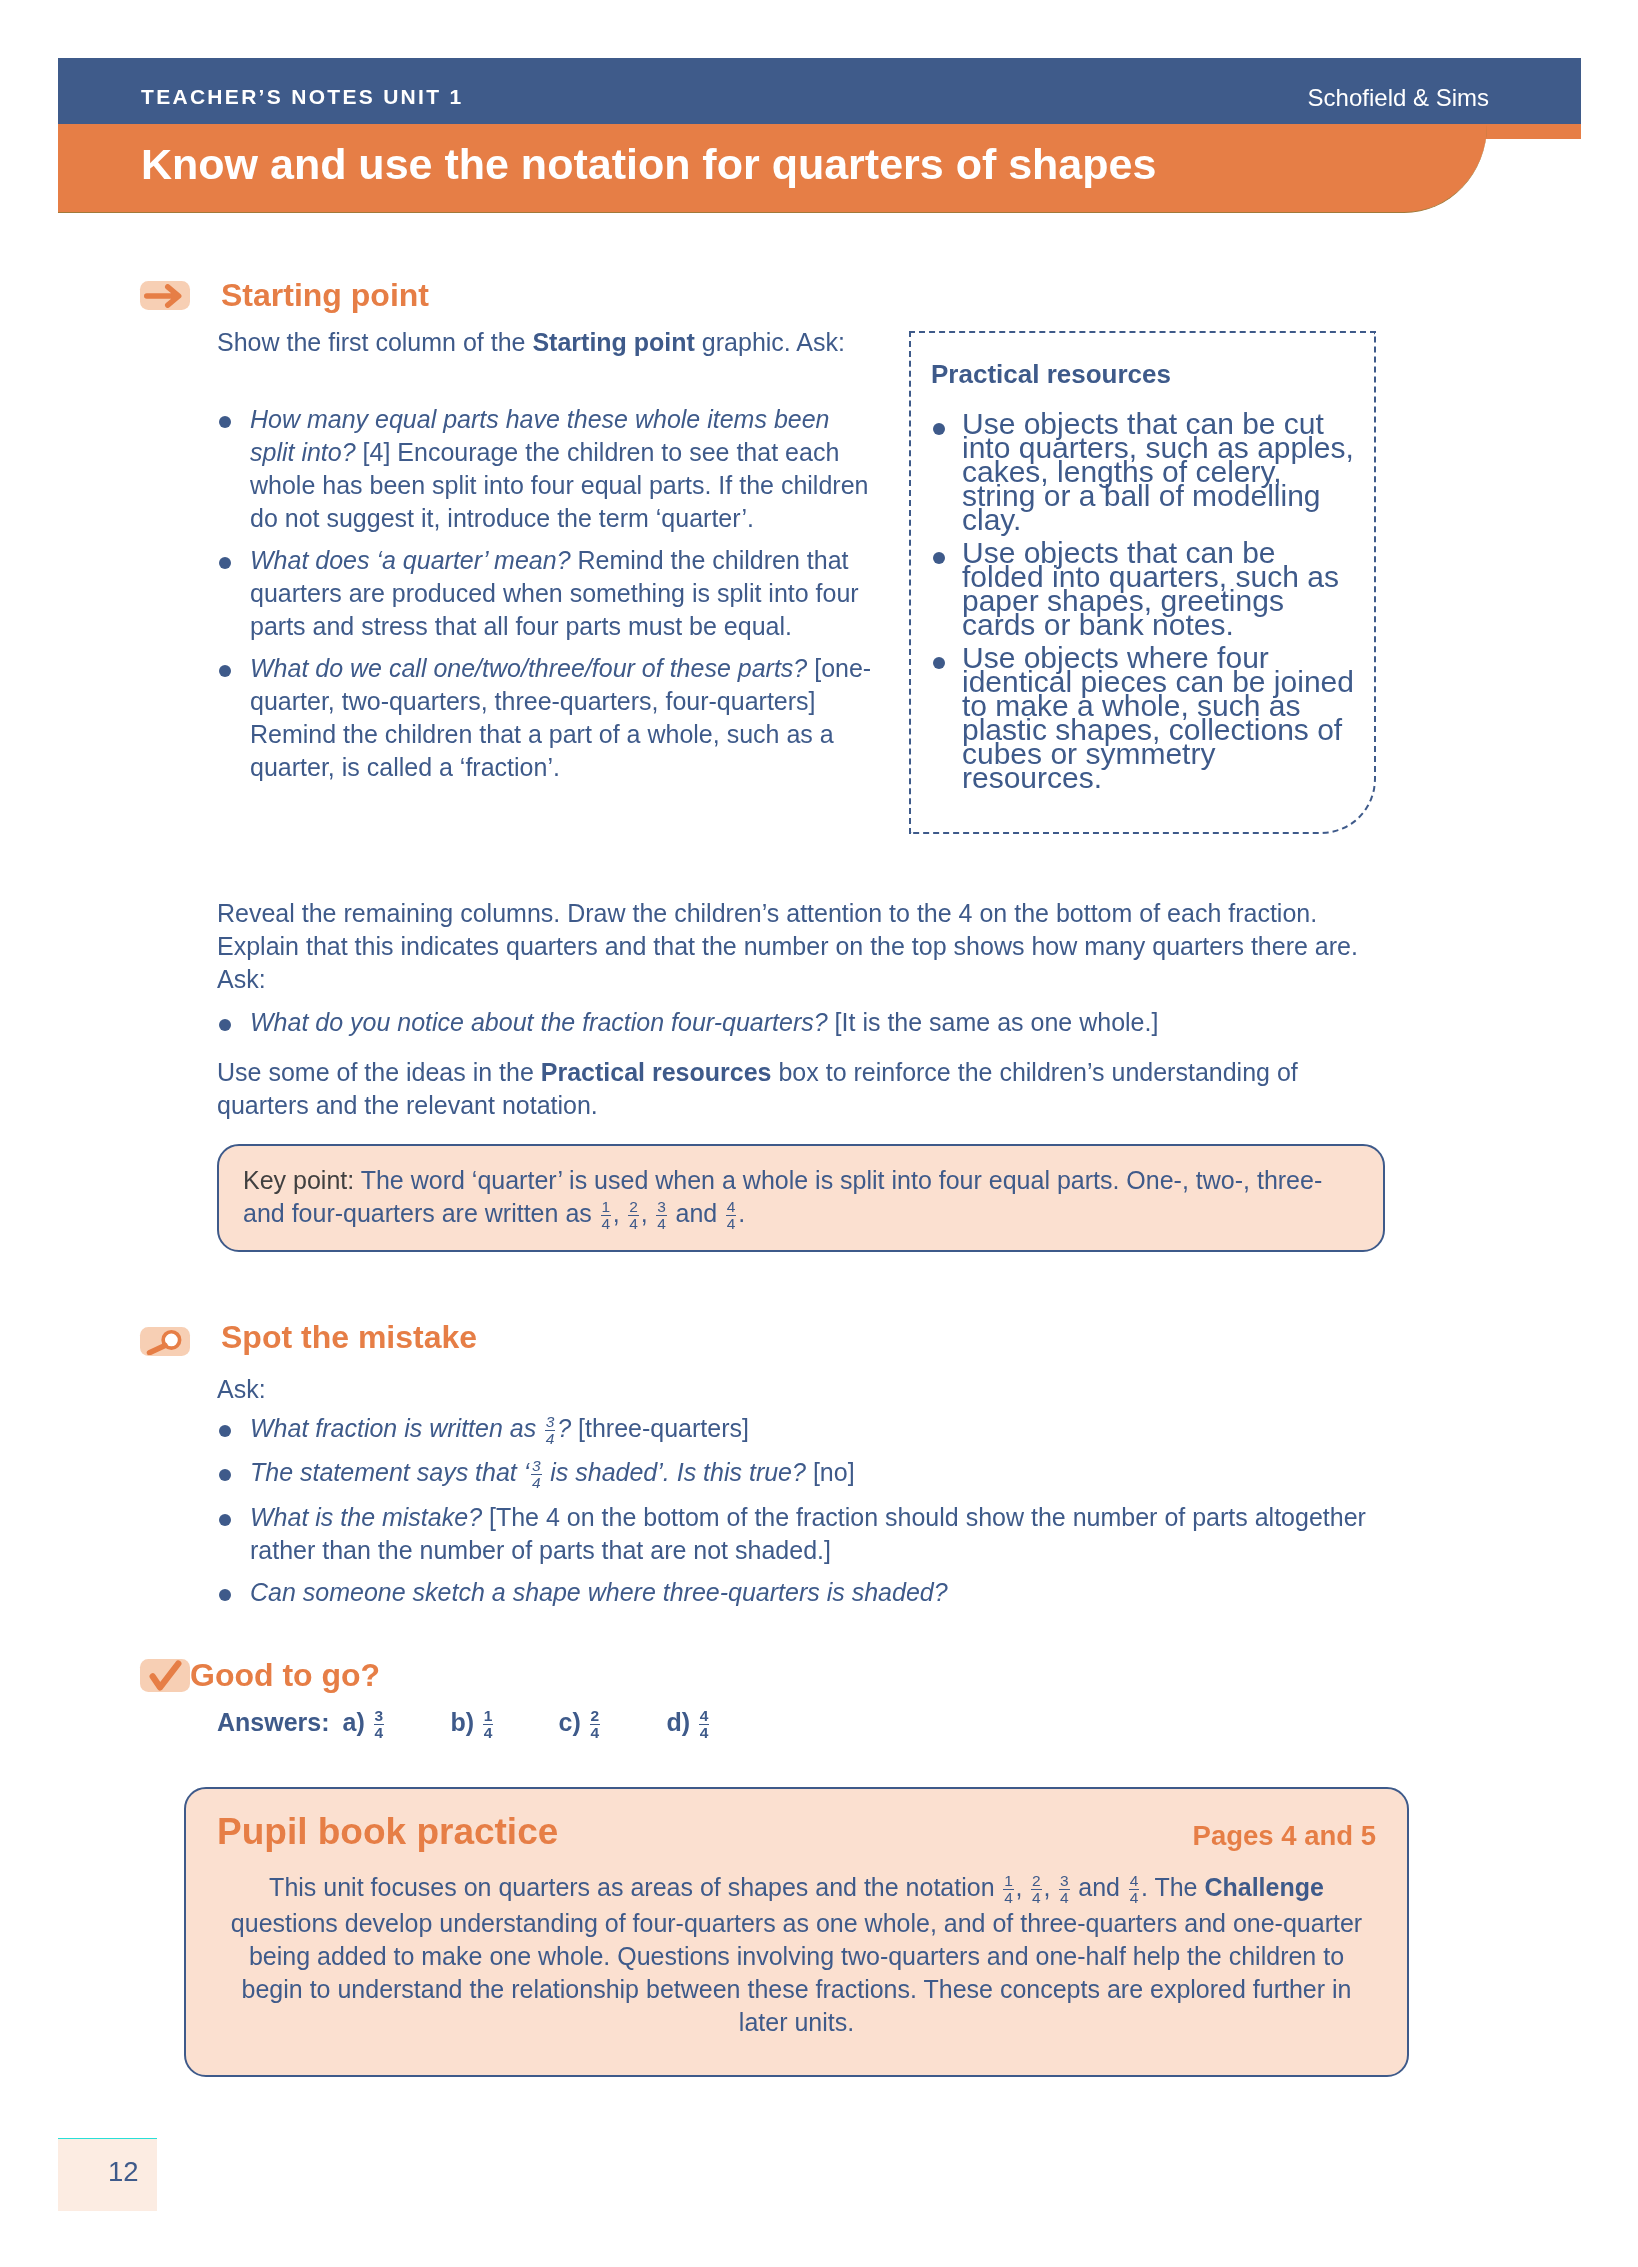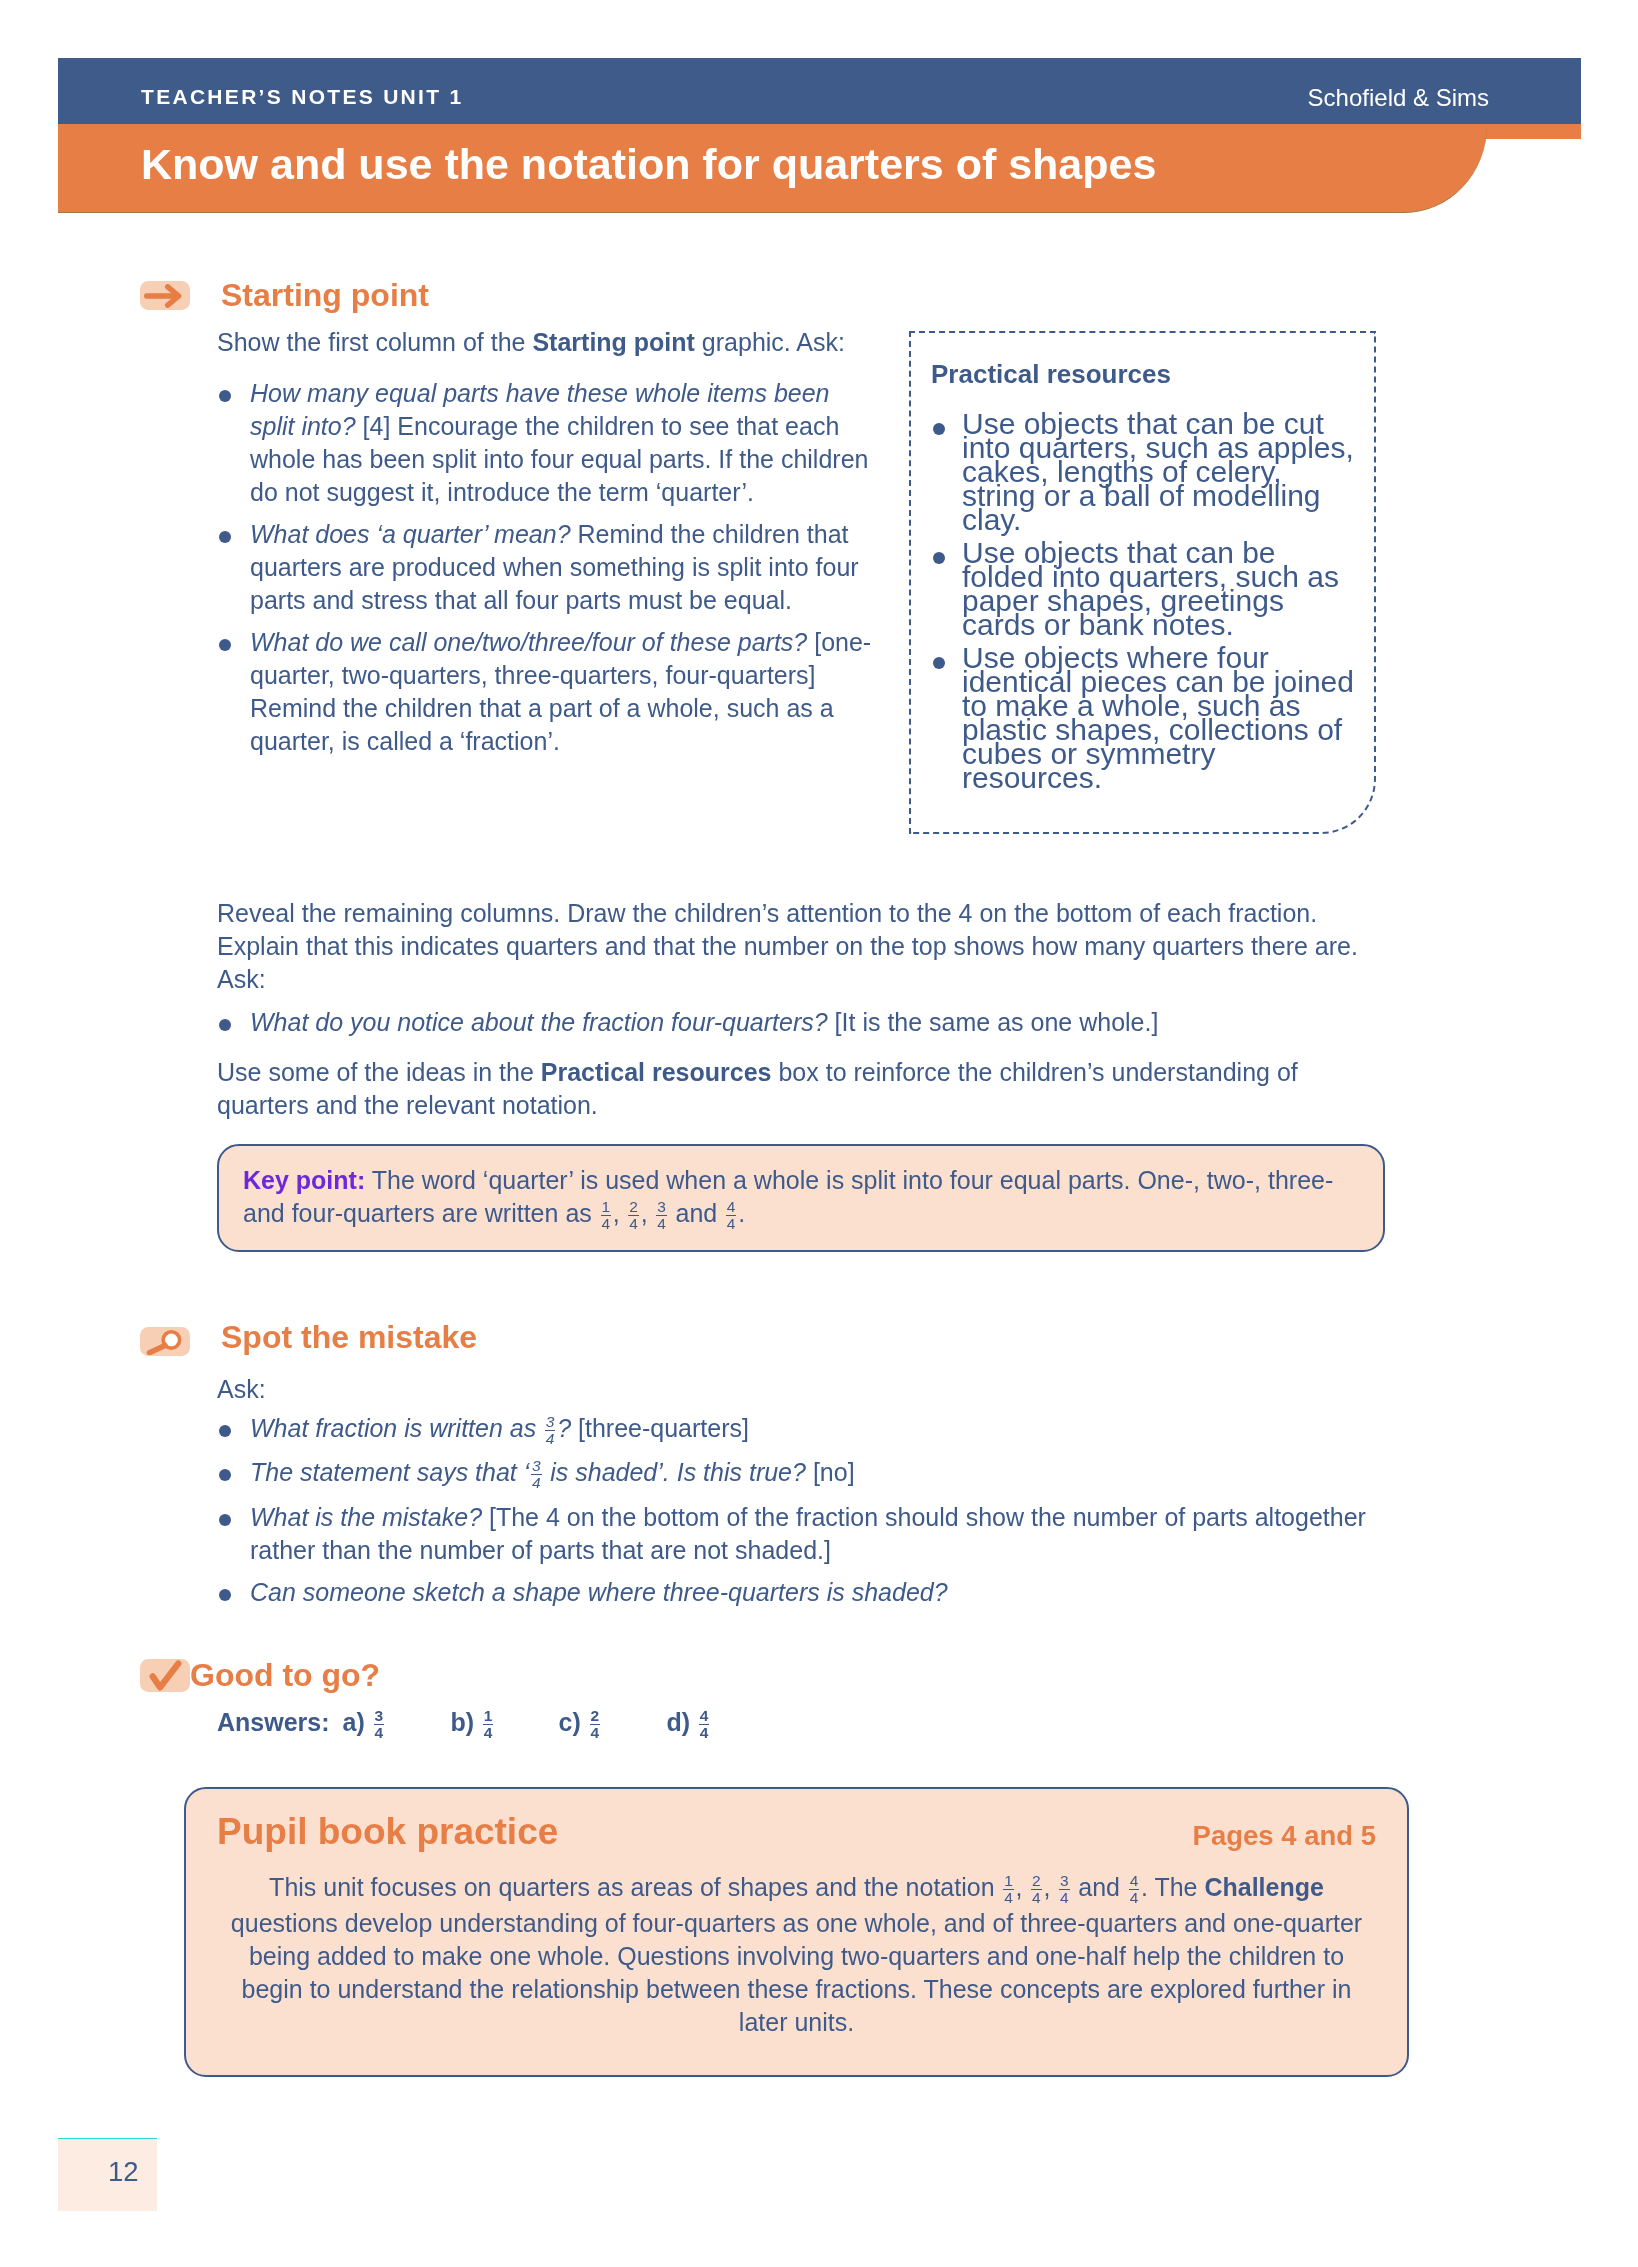--- a/index.html
+++ b/index.html
@@ -31,21 +31,21 @@
   .frac .num { border-bottom: 1.4px solid currentColor; padding: 0 0.9px; }
 
   .res-box { left: 909px; top: 331px; width: 467px; height: 503px; border: 2.8px dashed #3e5a8a;
              border-bottom-right-radius: 55px; box-sizing: border-box; padding: 18.4px 20px; }
   .res-title { font-size: 26px; font-weight: bold; color: #3e5a8a; margin: 7.3px 0 22px; }
   .res-box ul.bul li { font-size: 30px; line-height: 24px; margin-bottom: 9.2px; padding-left: 31px; }
   .res-box ul.bul li::before { top: 11px; }
 
   .keypoint { left: 217px; top: 1144px; width: 1168px; height: 108px; background: #fbe0d0;
               border: 2.8px solid #3e5a8a; border-radius: 22px; box-sizing: border-box; padding: 18.4px 24px; }
-  .kp-label { color: #6d28d9; font-weight: bold; }
+  .kp-label { color: #404040; font-weight: normal; }
 
   .pupil { left: 184px; top: 1787px; width: 1225px; height: 290px; background: #fbe0d0;
            border: 2.8px solid #3e5a8a; border-radius: 22px; box-sizing: border-box; padding: 22px 31px; }
   .pupil-title { font-size: 37px; font-weight: bold; color: #e67e46; }
   .pupil-pages { position: absolute; right: 31px; top: 31px; font-size: 27.5px; font-weight: bold; color: #e67e46; }
 
   .pagebox { left: 58px; top: 2138px; width: 99px; height: 72px; background: #fcece2;
              border-top: 1.8px solid #28e0d8; }
   .pagenum { position: absolute; right: 18.4px; top: 16.5px; font-size: 27.5px; color: #3e5a8a; }
 </style>
@@ -65,21 +65,21 @@
         <path d="M3 13 H36 M26 3 L38 13 L26 23" stroke="#e67e46" stroke-width="6" fill="none" stroke-linecap="round" stroke-linejoin="round"></path>
       </svg>
   </span>
   <span class="sec-head">Starting point</span>
 </div>
 
 <div class="abs body" style="left:217px; top:326px; width:661px;">
   <span>Show the first column of the </span><b>Starting point</b><span> graphic. Ask:</span>
 </div>
 
-<ul class="abs bul body" style="left:217px; top:377px; width:661px;">
+<ul class="abs bul body" style="left:217px; top:403px; width:661px;">
   <li><i>How many equal parts have these whole items been split into?</i><span> [4] Encourage the children to see that each whole has been split into four equal parts. If the children do not suggest it, introduce the term ‘quarter’.</span></li>
   <li><i>What does ‘a quarter’ mean?</i><span> Remind the children that quarters are produced when something is split into four parts and stress that all four parts must be equal.</span></li>
   <li><i>What do we call one/two/three/four of these parts?</i><span> [one-quarter, two-quarters, three-quarters, four-quarters] Remind the children that a part of a whole, such as a quarter, is called a ‘fraction’.</span></li>
 </ul>
 
 <div class="abs res-box">
   <div class="res-title">Practical resources</div>
   <ul class="bul">
     <li>Use objects that can be cut into quarters, such as apples, cakes, lengths of celery, string or a ball of modelling clay.</li>
     <li>Use objects that can be folded into quarters, such as paper shapes, greetings cards or bank notes.</li>

